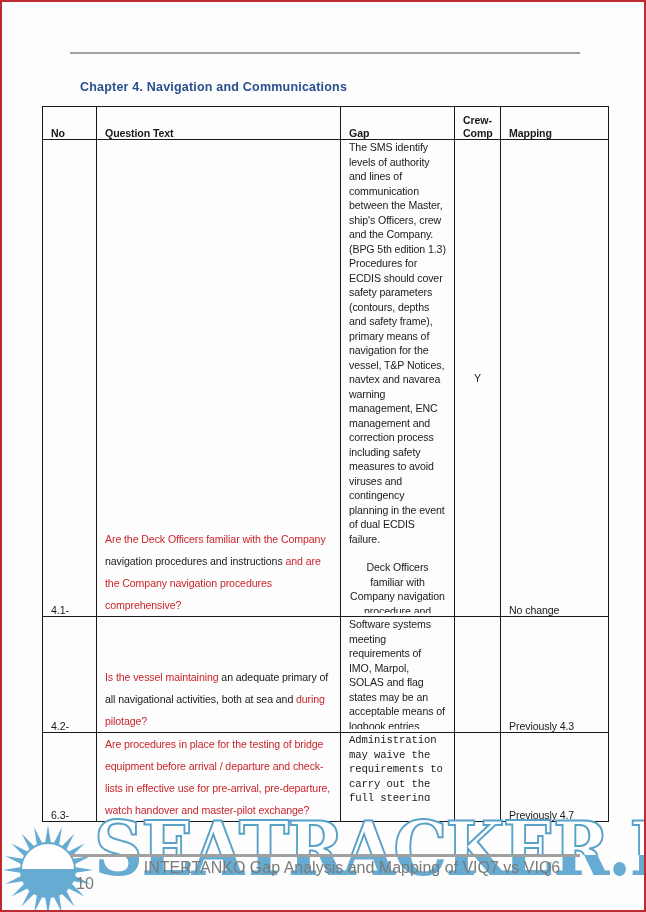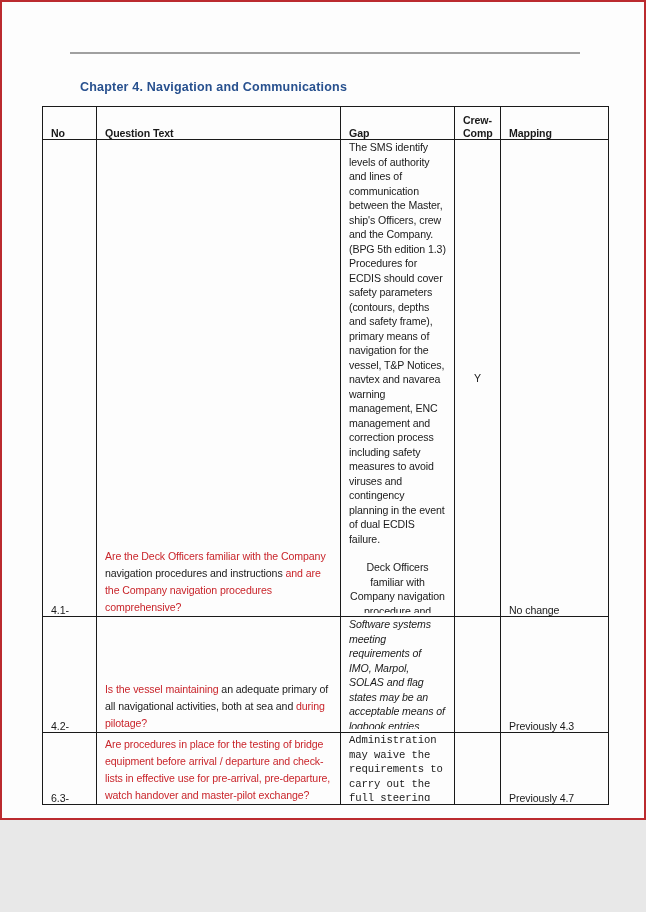--- a/index.html
+++ b/index.html
@@ -1,35 +1,35 @@
 <!DOCTYPE html>
 <html><head>
 <meta charset="utf-8">
 <style>
   html,body { margin:0; padding:0; background:#e8e8e8; }
   .page {
-    position:relative; width:646px; height:820px; margin:0 auto;
+    position:relative; width:646px; height:912px; margin:0 auto;
     background:#fdfdfd; border:2px solid #bb2b2f; box-sizing:border-box;
     overflow:hidden; font-family:"Liberation Sans", sans-serif; color:#1a1a1a;
   }
   .header-rule { position:absolute; left:68px; top:50px; width:510px; height:2px; background:#a0a0a0; }
   .chapter-heading {
     position:absolute; left:78px; top:78px;
     font-size:12.5px; font-weight:bold; color:#27508e; letter-spacing:0.2px;
   }
   table.main {
     position:absolute; left:40px; top:104px; width:566px;
     border-collapse:collapse; table-layout:fixed;
     font-size:10.6px; letter-spacing:-0.1px;
   }
   table.main th, table.main td { border:1px solid #1a1a1a; padding:0 8px; overflow:hidden; }
   thead th { font-weight:bold; text-align:left; vertical-align:bottom; padding-bottom:3px; height:32px; line-height:12.5px; }
   tr.section-row td { height:15px; vertical-align:middle; font-weight:normal; }
   td.no-cell { vertical-align:bottom; padding-bottom:2px; }
-  td.question-cell { vertical-align:bottom; padding-bottom:3px; line-height:17px;margin-left:9px; }
+  td.question-cell { vertical-align:bottom; padding-bottom:3px; line-height:22px;margin-left:9px; }
   td.gap-cell { vertical-align:top; padding-top:1px; line-height:14.5px; }
   td.crew-cell { vertical-align:middle; text-align:center; }
   td.mapping-cell { vertical-align:bottom; padding-bottom:3px; }
   .red { color:#c9252b; }
   .blk { color:#1a1a1a; }
   .gap-para + .gap-para { margin-top:14px;text-align:center; }
 
   
   .footer-rule { position:absolute; left:68px; top:852px; width:510px; height:3px; background:#a0a0a0; z-index:30; }
   .page-number { position:absolute; left:74px; top:857px; font-size:16px; color:#7a7a7a; z-index:30;margin-top:16px; }
@@ -85,21 +85,21 @@
             </div>
           </td>
       <td class="crew-cell">Y</td>
       <td class="mapping-cell">No change</td>
     </tr>
 
     <tr style="height: 116px;">
       <td class="no-cell">4.2-</td>
       <td class="question-cell"><span class="red">Is the vessel maintaining </span><span class="blk">an adequate primary of all navigational activities, both at sea and </span><span class="red">during pilotage?</span></td>
       <td class="gap-cell">
-            <div style="max-height: 112px; overflow: hidden; font-style: italic;">
+            <div style="max-height: 112px; overflow: hidden;">
               <div class="gap-para">Software systems meeting requirements of IMO, Marpol, SOLAS and flag states may be an acceptable means of logbook entries</div>
             </div>
           </td>
       <td class="crew-cell"></td>
       <td class="mapping-cell">Previously 4.3</td>
     </tr>
 
     <tr style="height: 72px;">
       <td class="no-cell">6.3-</td>
       <td class="question-cell"><span class="red">Are procedures in place for the testing of bridge equipment before arrival / departure and check-lists in effective use for pre-arrival, pre-departure, watch handover and master-pilot exchange?</span></td>

